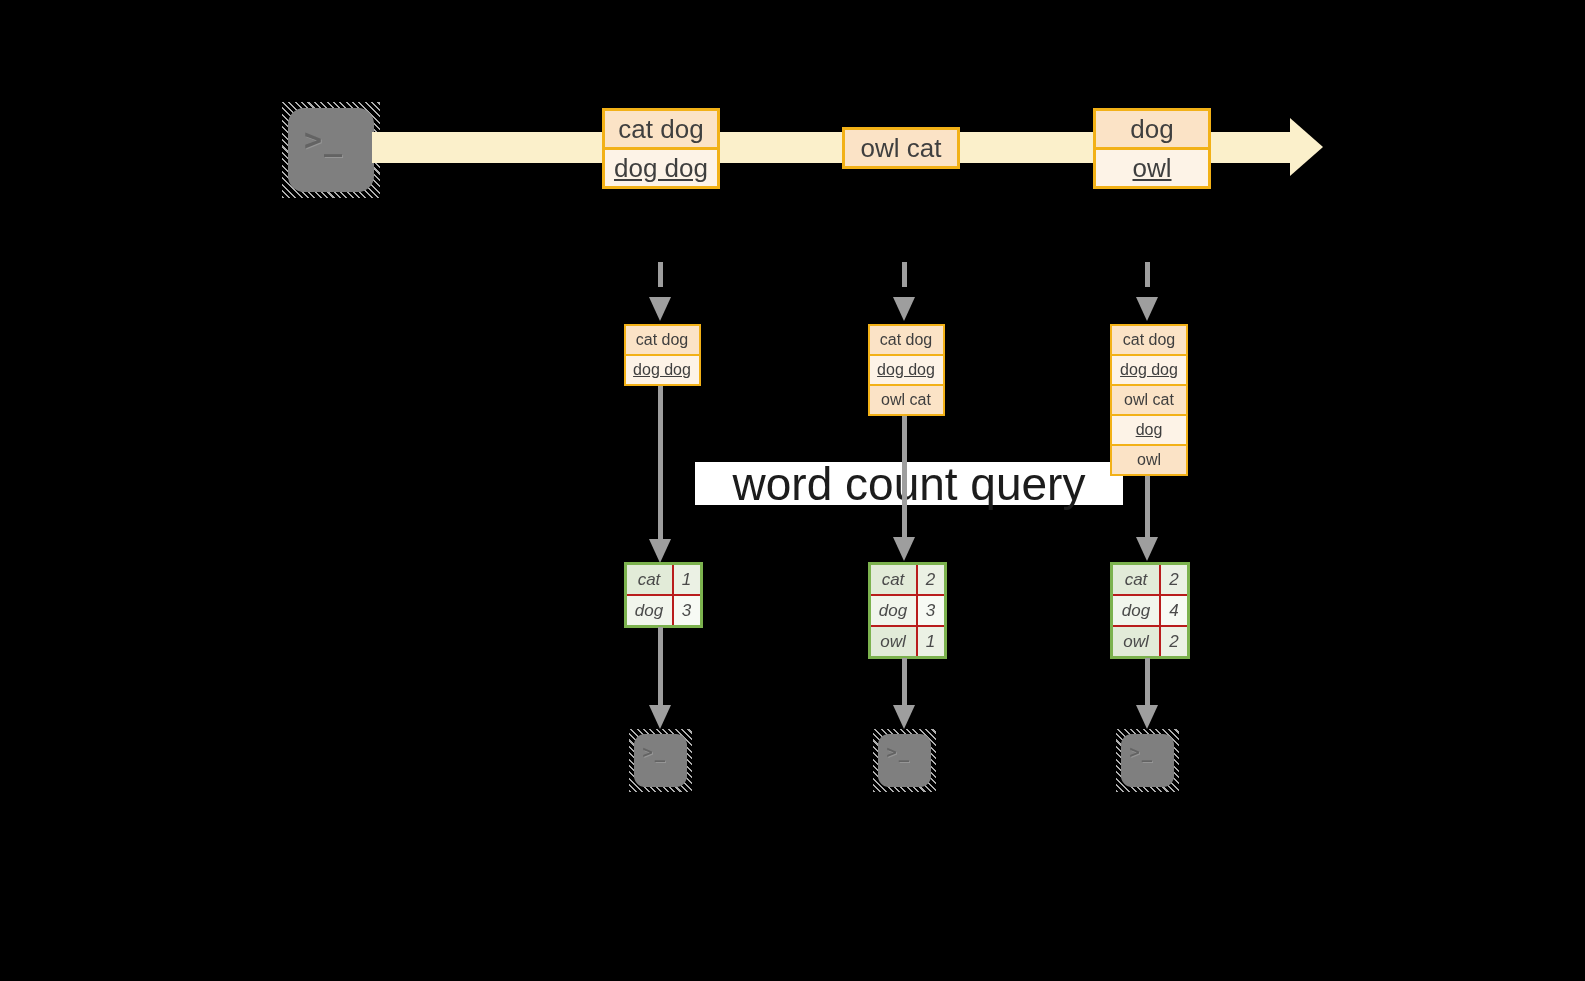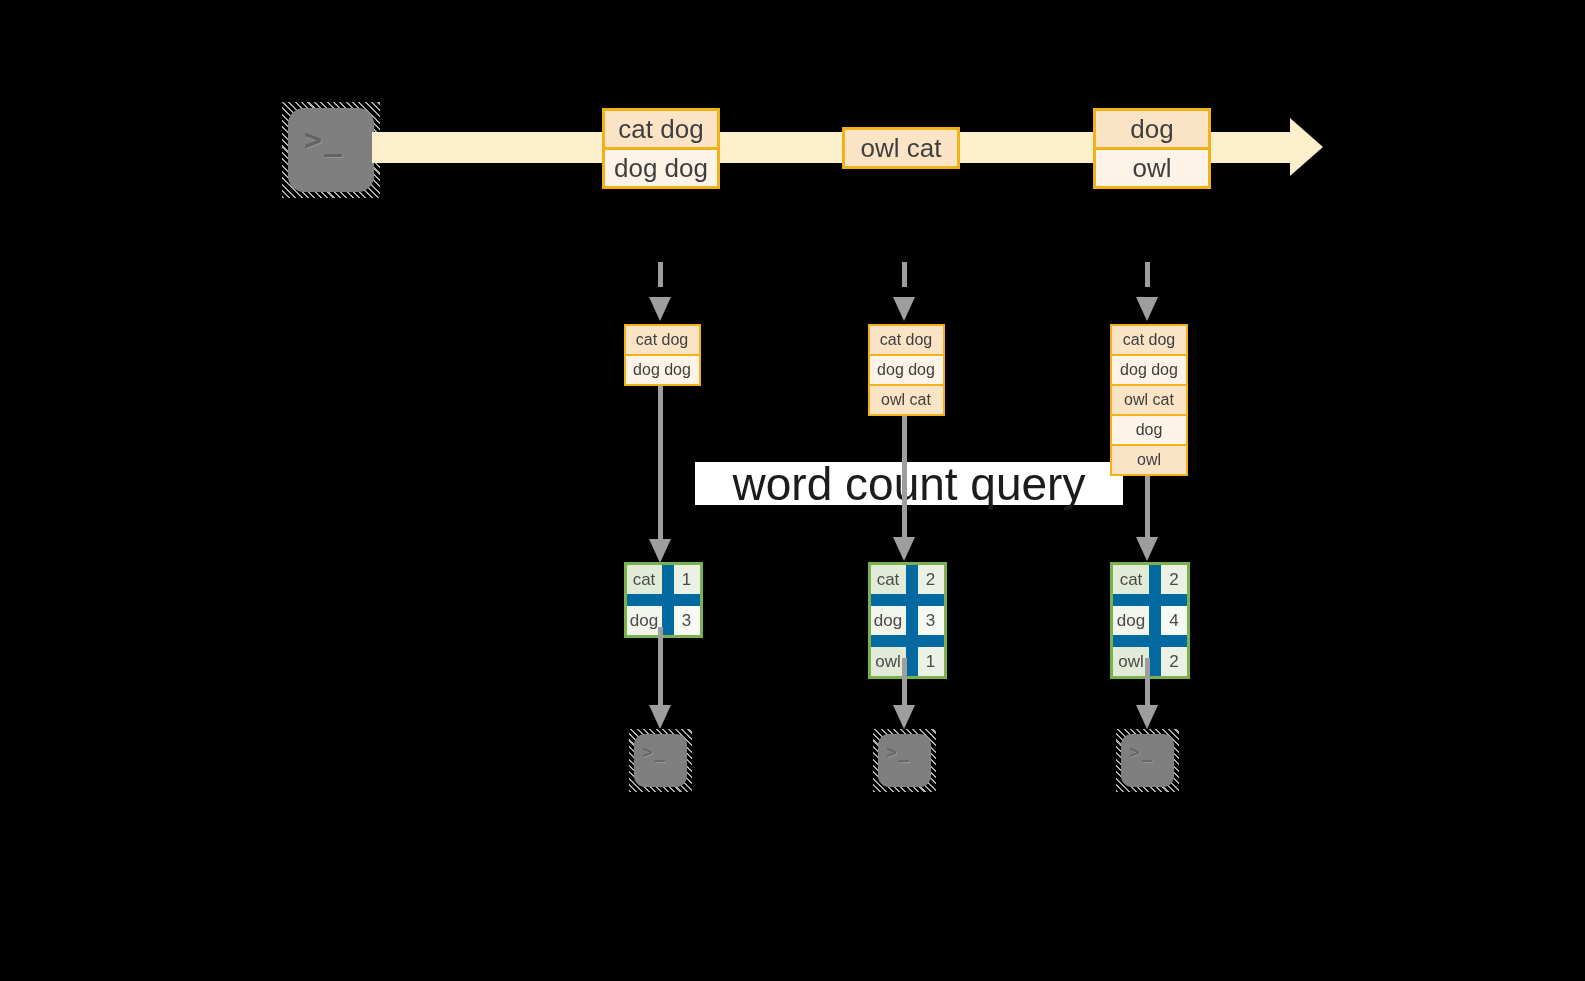--- a/index.html
+++ b/index.html
@@ -34,21 +34,21 @@
     border-left:33px solid #fbf0cb;
   }
 
   
   .obox{
     position:absolute;border:3px solid #f2b117;background:#f2b117;
     display:flex;flex-direction:column;gap:3px;z-index:5;
   }
   .ocell{display:flex;align-items:center;justify-content:center;line-height:1;}
   .ocell.dark{background:#fbe3c6;}
-  .ocell.light{background:#fdf3e7;}
+  .ocell.light{background:#fdf3e7;text-decoration:underline;}
   .ocell-lg{height:36px;font-size:26px;}
   .ocell-sm{height:28px;font-size:16px;}
   .obox-sm{border-width:2px;gap:2px;}
 
   
   .vline{position:absolute;width:5px;background:#9e9e9e;z-index:6;}
   .dash-seg{position:absolute;width:5px;height:25px;background:#9e9e9e;z-index:6;}
   .head-down{
     position:absolute;width:0;height:0;z-index:6;
     border-left:11px solid transparent;border-right:11px solid transparent;
@@ -59,22 +59,22 @@
   .query-band{
     position:absolute;background:#ffffff;z-index:4;
     display:flex;align-items:center;justify-content:center;overflow:visible;
   }
   .query-band span{
     font-size:46px;line-height:1;color:#1c1c1c;white-space:nowrap;
   }
 
   
   .gtable{
-    position:absolute;z-index:6;border:3px solid #7cb24e;background:#0369a1;
-    display:grid;grid-template-columns:1fr 26px;gap:12px;
+    position:absolute;z-index:6;border:3px solid #7cb24e;background:#b91c1c;
+    display:grid;grid-template-columns:1fr 26px;gap:2px;font-style:italic;
   }
   .gcell{height:29px;display:flex;align-items:center;justify-content:center;font-size:17px;line-height:1;color:#4a4a4a;}
   .gcell.w-dark{background:#e2ebd8;}
   .gcell.n-dark{background:#ebf1e4;}
   .gcell.w-light{background:#f1f5ec;}
   .gcell.n-light{background:#f7faf4;}
 </style>
 </head>
 <body>
 

